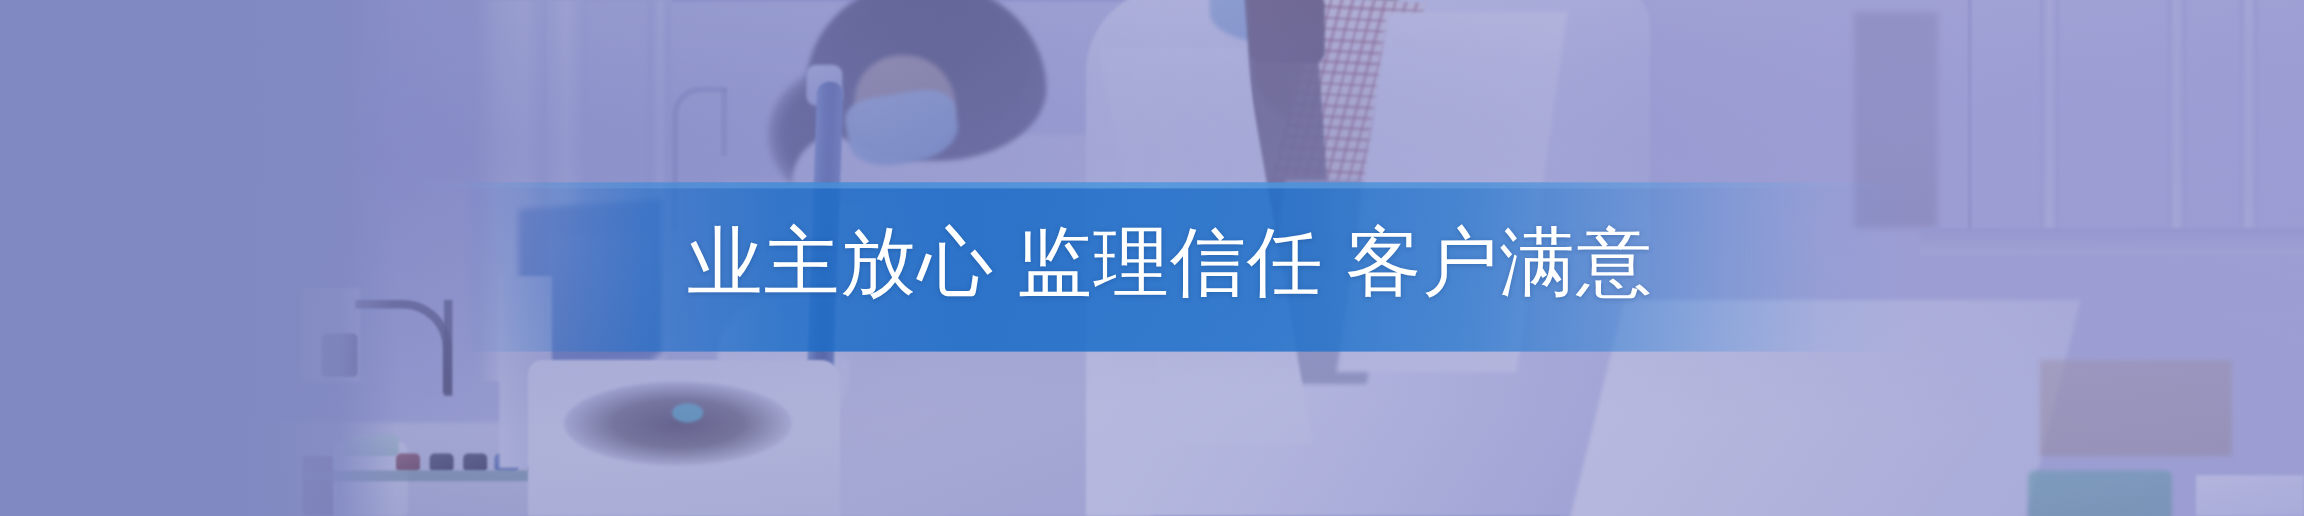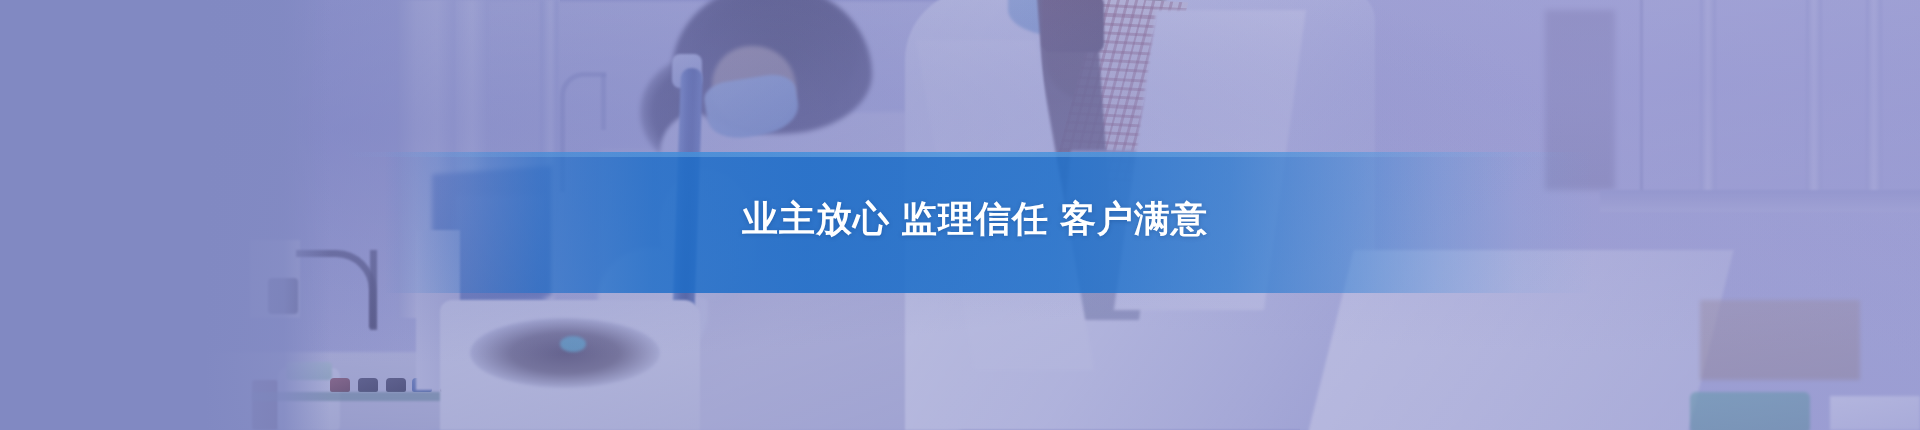--- a/index.html
+++ b/index.html
@@ -388,23 +388,23 @@
 
   
   .text-wrap {
     position:absolute;
     left:0; top:152px; width:1920px; height:141px;
     display:flex; flex-direction:column;
     align-items:center; justify-content:center;
   }
   .headline {
     color:#ffffff;
-    font-size:36px;
+    font-size:63px;
     line-height:1.08;
-    font-weight:700;
+    font-weight:400;
     letter-spacing:1px;
     white-space:nowrap;
     text-shadow:0 1px 4px rgba(16,60,120,.35);
     margin-bottom:6px;
     padding-left:30px;
   }
   .subline {
     color:#ffffff;
     font-size:18px;
     line-height:1.2;

